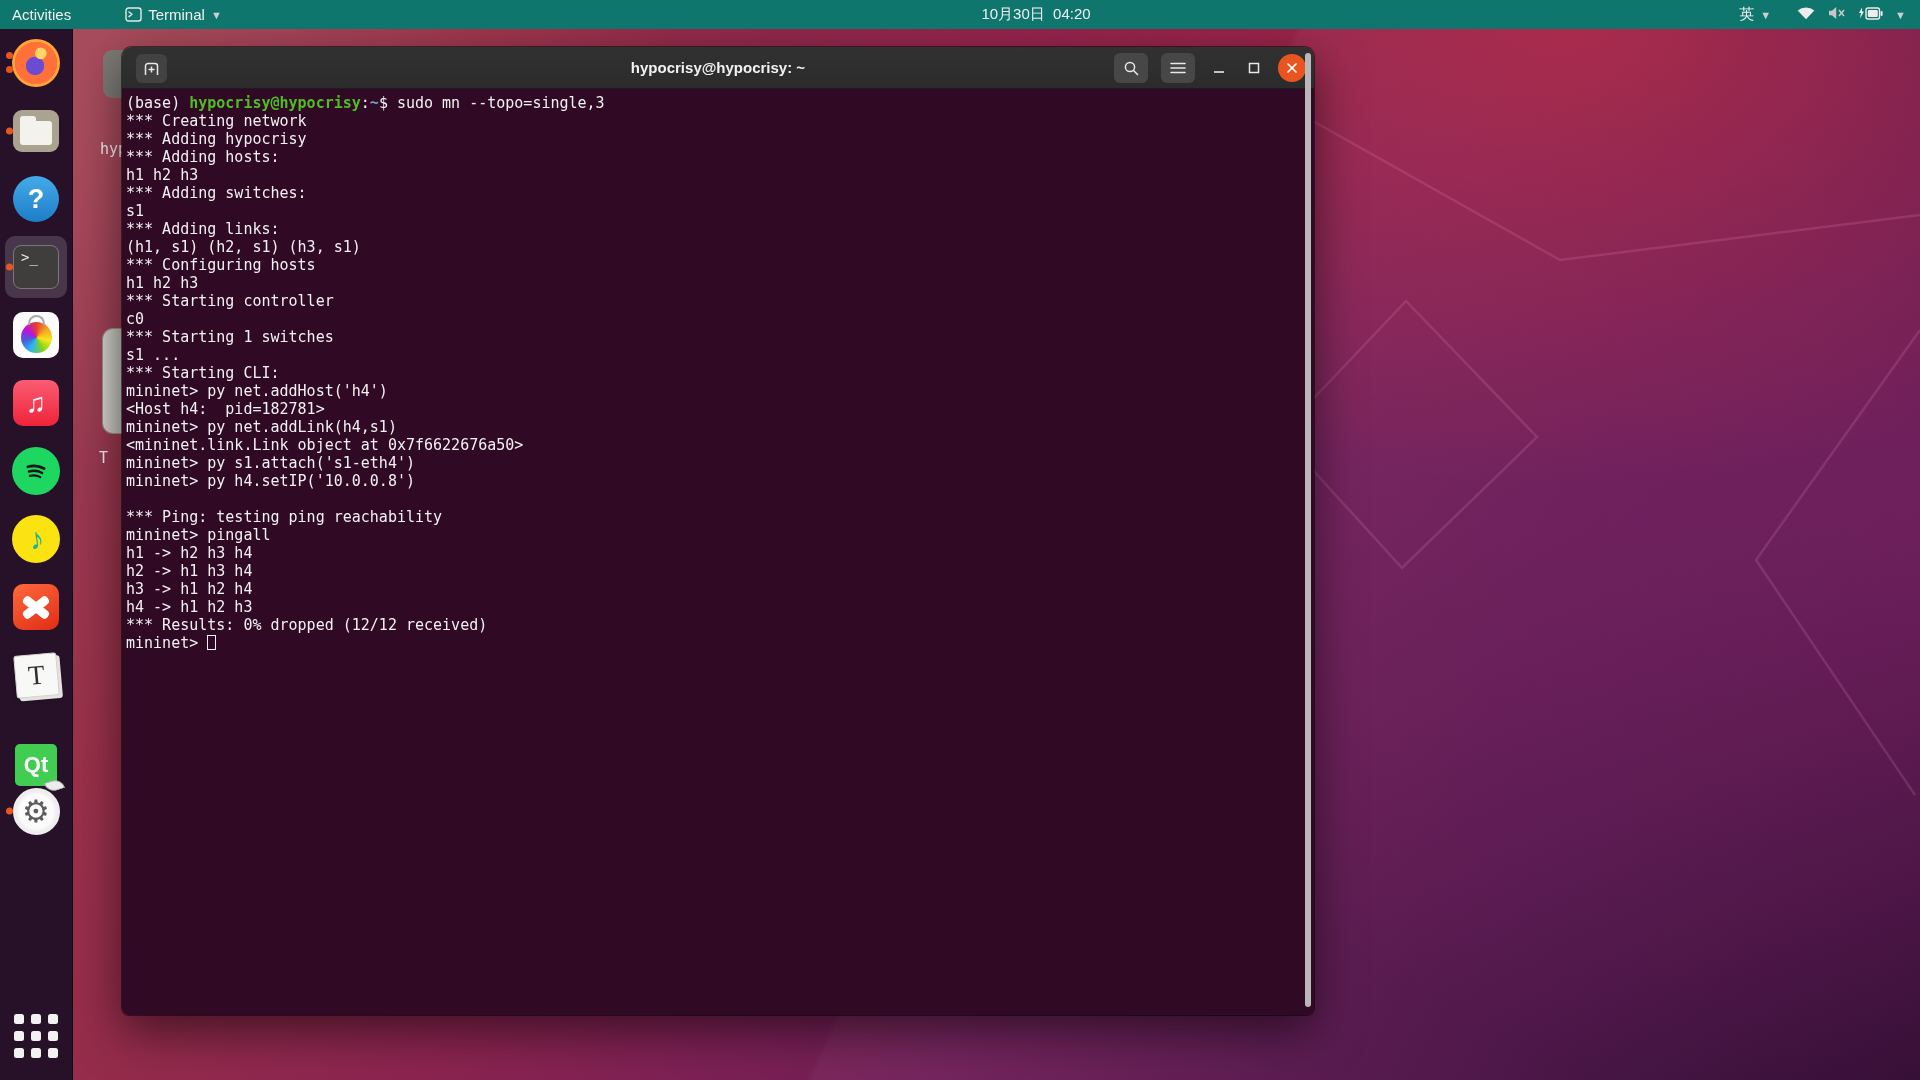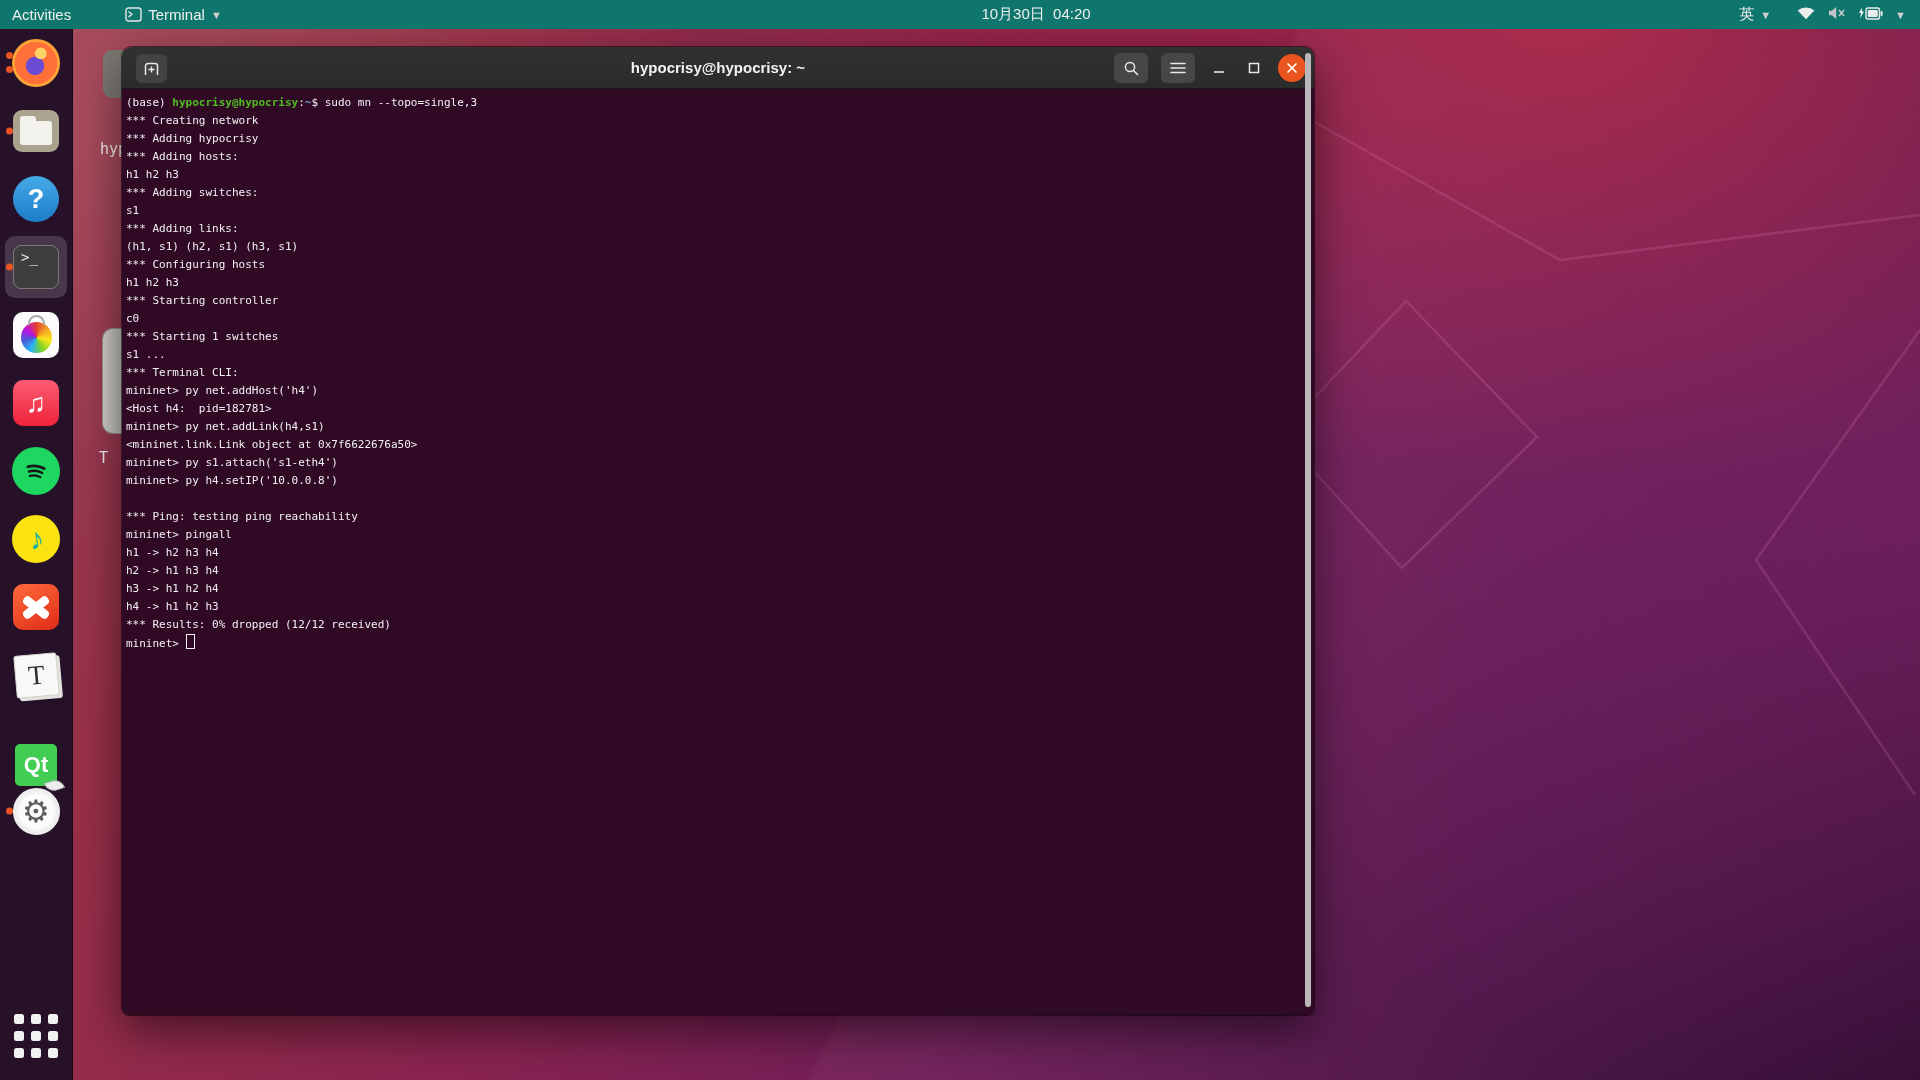--- a/index.html
+++ b/index.html
@@ -109,21 +109,21 @@
   .hb-title { font-weight:bold; font-size:15px; color:#f2f2f2; }
   .newtab-btn { position:absolute; left:14px; top:7px; width:31px; height:29px; background:#424242;
     border:none; border-radius:6px; display:flex; align-items:center; justify-content:center; }
   .hb-controls { position:absolute; right:8px; top:0; height:42px; display:flex; align-items:center; gap:13px; }
   .hb-btn { border:none; background:none; display:flex; align-items:center; justify-content:center; padding:0; }
   .hb-square { width:34px; height:30px; background:#474747; border-radius:6px; }
   .close-btn { width:28px; height:28px; border-radius:50%; background:#e9541f; }
 
   .term-body { position:absolute; top:42px; left:0; right:0; bottom:0; background:#300a24;
     border-radius:0 0 7px 7px; overflow:hidden;
-    font-family:"DejaVu Sans Mono", monospace; font-size:11px; line-height:18px; color:#f3f1f3;
+    font-family:"DejaVu Sans Mono", monospace; font-size:15px; line-height:18px; color:#f3f1f3;
     padding:5px 10px 0 4px; }
   .term-line { height:18px; white-space:pre; }
   .green { color:#4fbd23; font-weight:bold; }
   .blue  { color:#729fcf; font-weight:bold; }
   .cursor { display:inline-block; width:9px; height:15px; border:1.5px solid #f3f1f3; vertical-align:-2px; }
   .scrollbar { position:absolute; top:6px; right:3px; bottom:8px; width:6px;
     background:#b9b7b9; border-radius:3px; }
 </style>
 </head>
 <body>
@@ -325,21 +325,21 @@
         <div class="term-line">*** Adding switches:</div>
         <div class="term-line">s1</div>
         <div class="term-line">*** Adding links:</div>
         <div class="term-line">(h1, s1) (h2, s1) (h3, s1)</div>
         <div class="term-line">*** Configuring hosts</div>
         <div class="term-line">h1 h2 h3</div>
         <div class="term-line">*** Starting controller</div>
         <div class="term-line">c0</div>
         <div class="term-line">*** Starting 1 switches</div>
         <div class="term-line">s1 ...</div>
-        <div class="term-line">*** Terminal CLI:</div>
+        <div class="term-line">*** Starting CLI:</div>
         <div class="term-line">mininet&gt; py net.addHost('h4')</div>
         <div class="term-line">&lt;Host h4:  pid=182781&gt;</div>
         <div class="term-line">mininet&gt; py net.addLink(h4,s1)</div>
         <div class="term-line">&lt;mininet.link.Link object at 0x7f6622676a50&gt;</div>
         <div class="term-line">mininet&gt; py s1.attach('s1-eth4')</div>
         <div class="term-line">mininet&gt; py h4.setIP('10.0.0.8')</div>
         <div class="term-line">&nbsp;</div>
         <div class="term-line">*** Ping: testing ping reachability</div>
         <div class="term-line">mininet&gt; pingall</div>
         <div class="term-line">h1 -&gt; h2 h3 h4</div>

